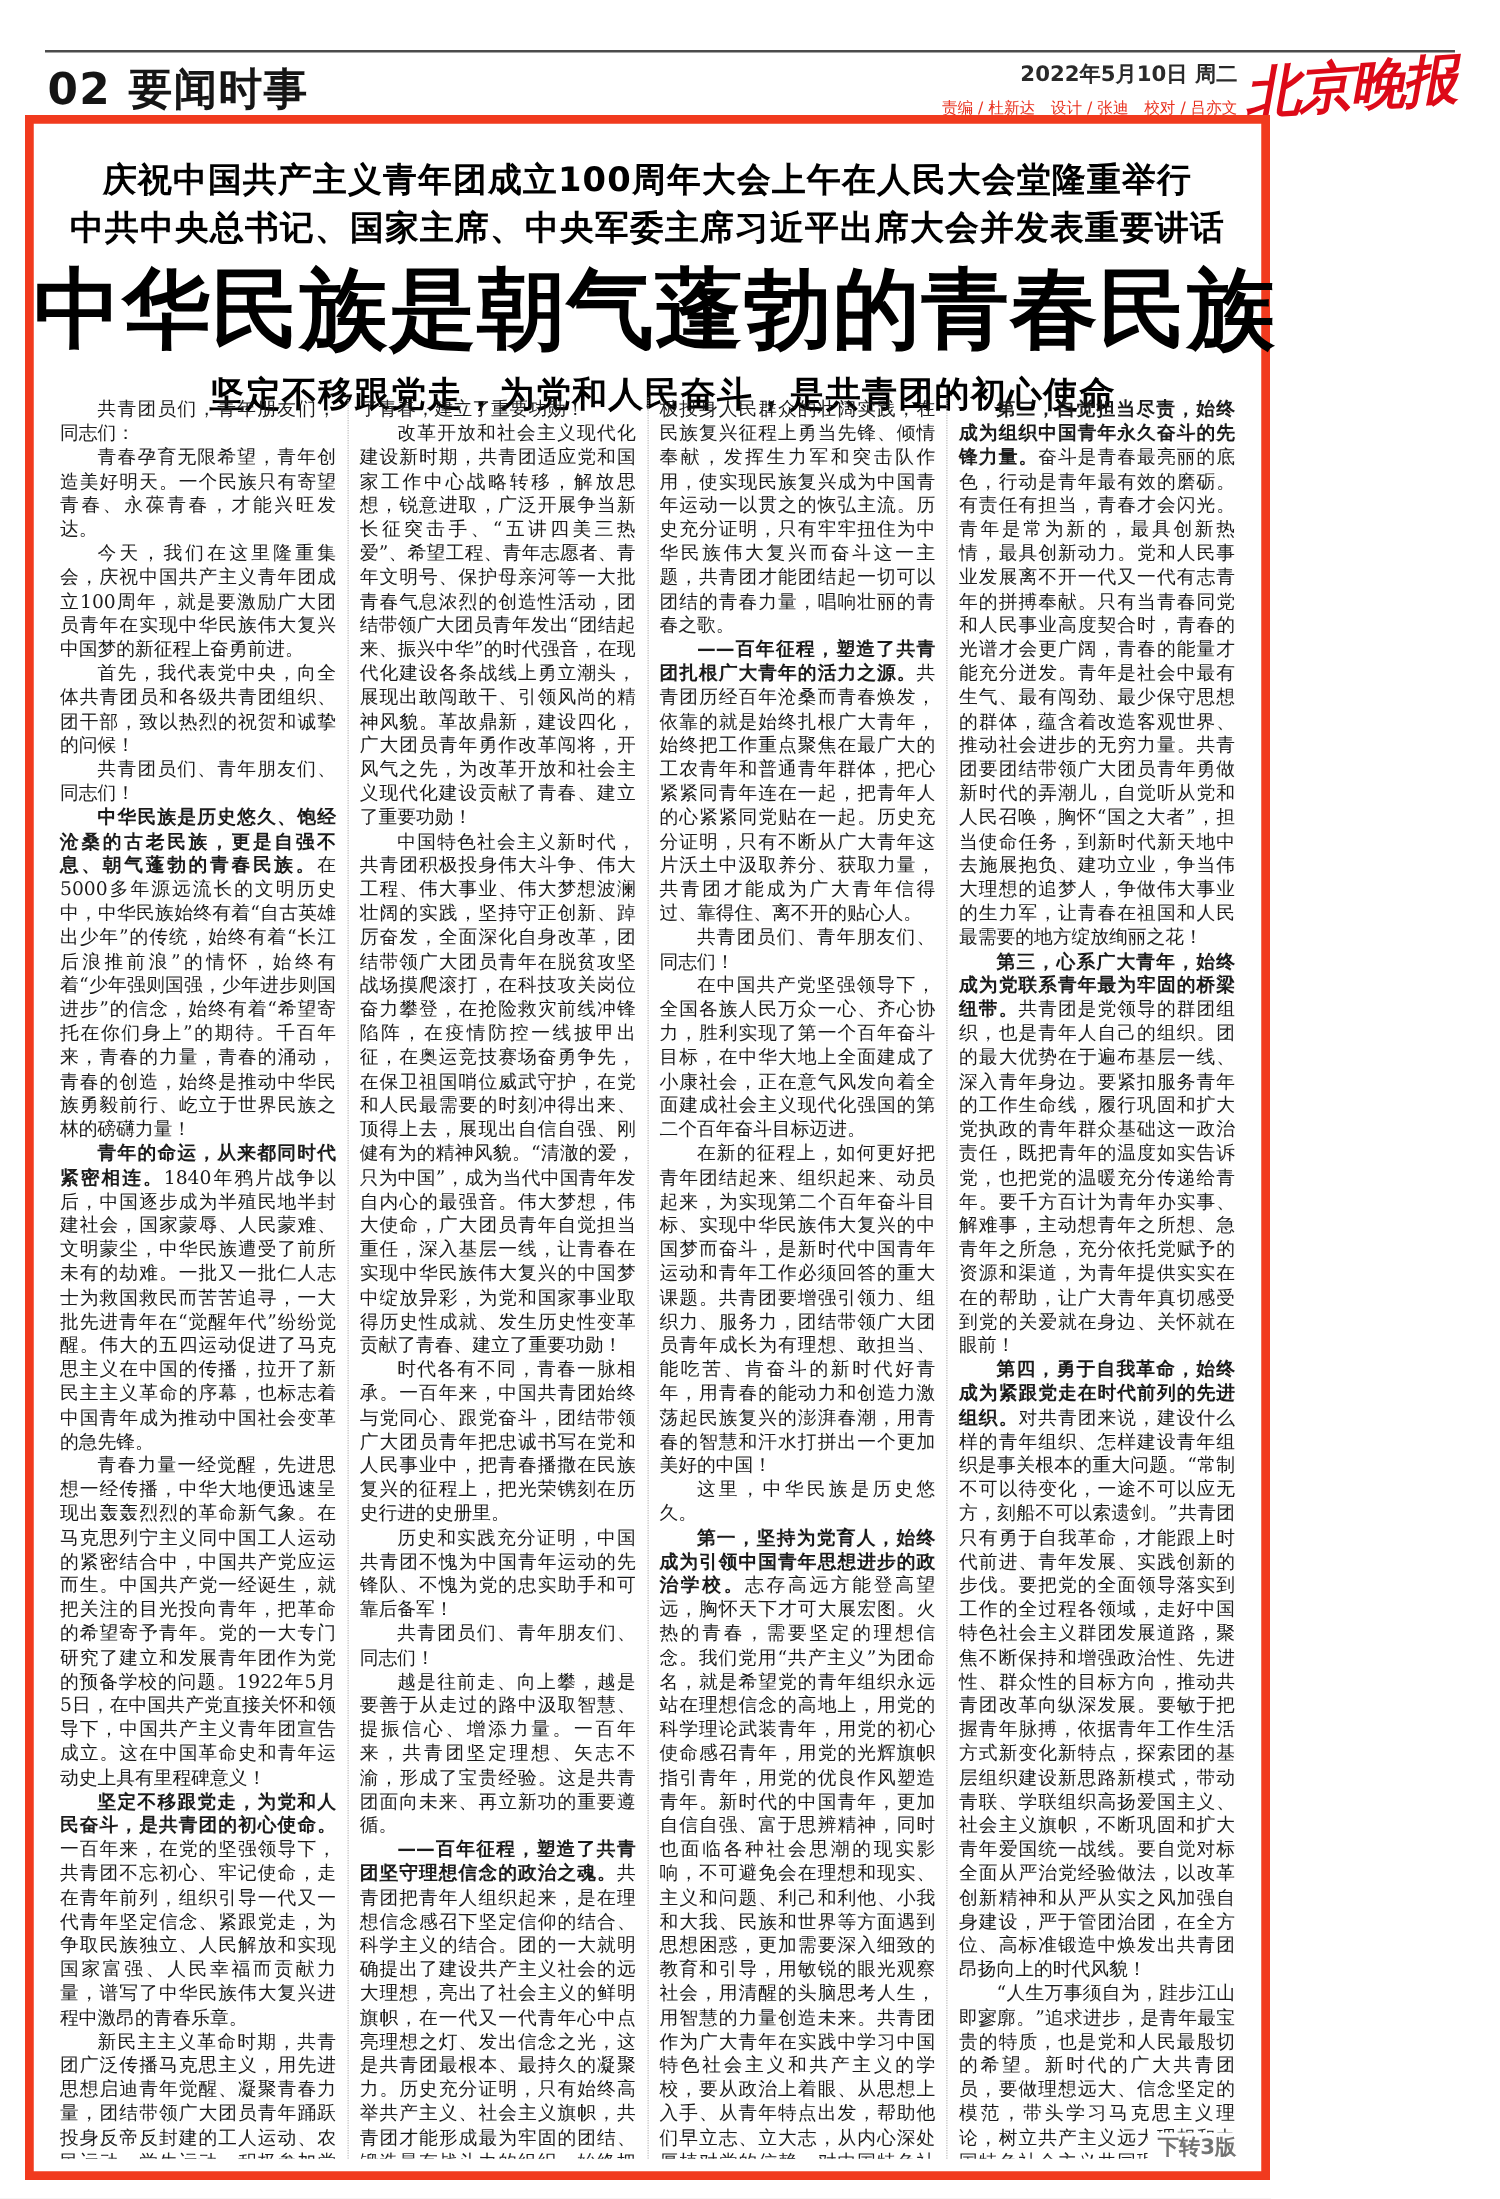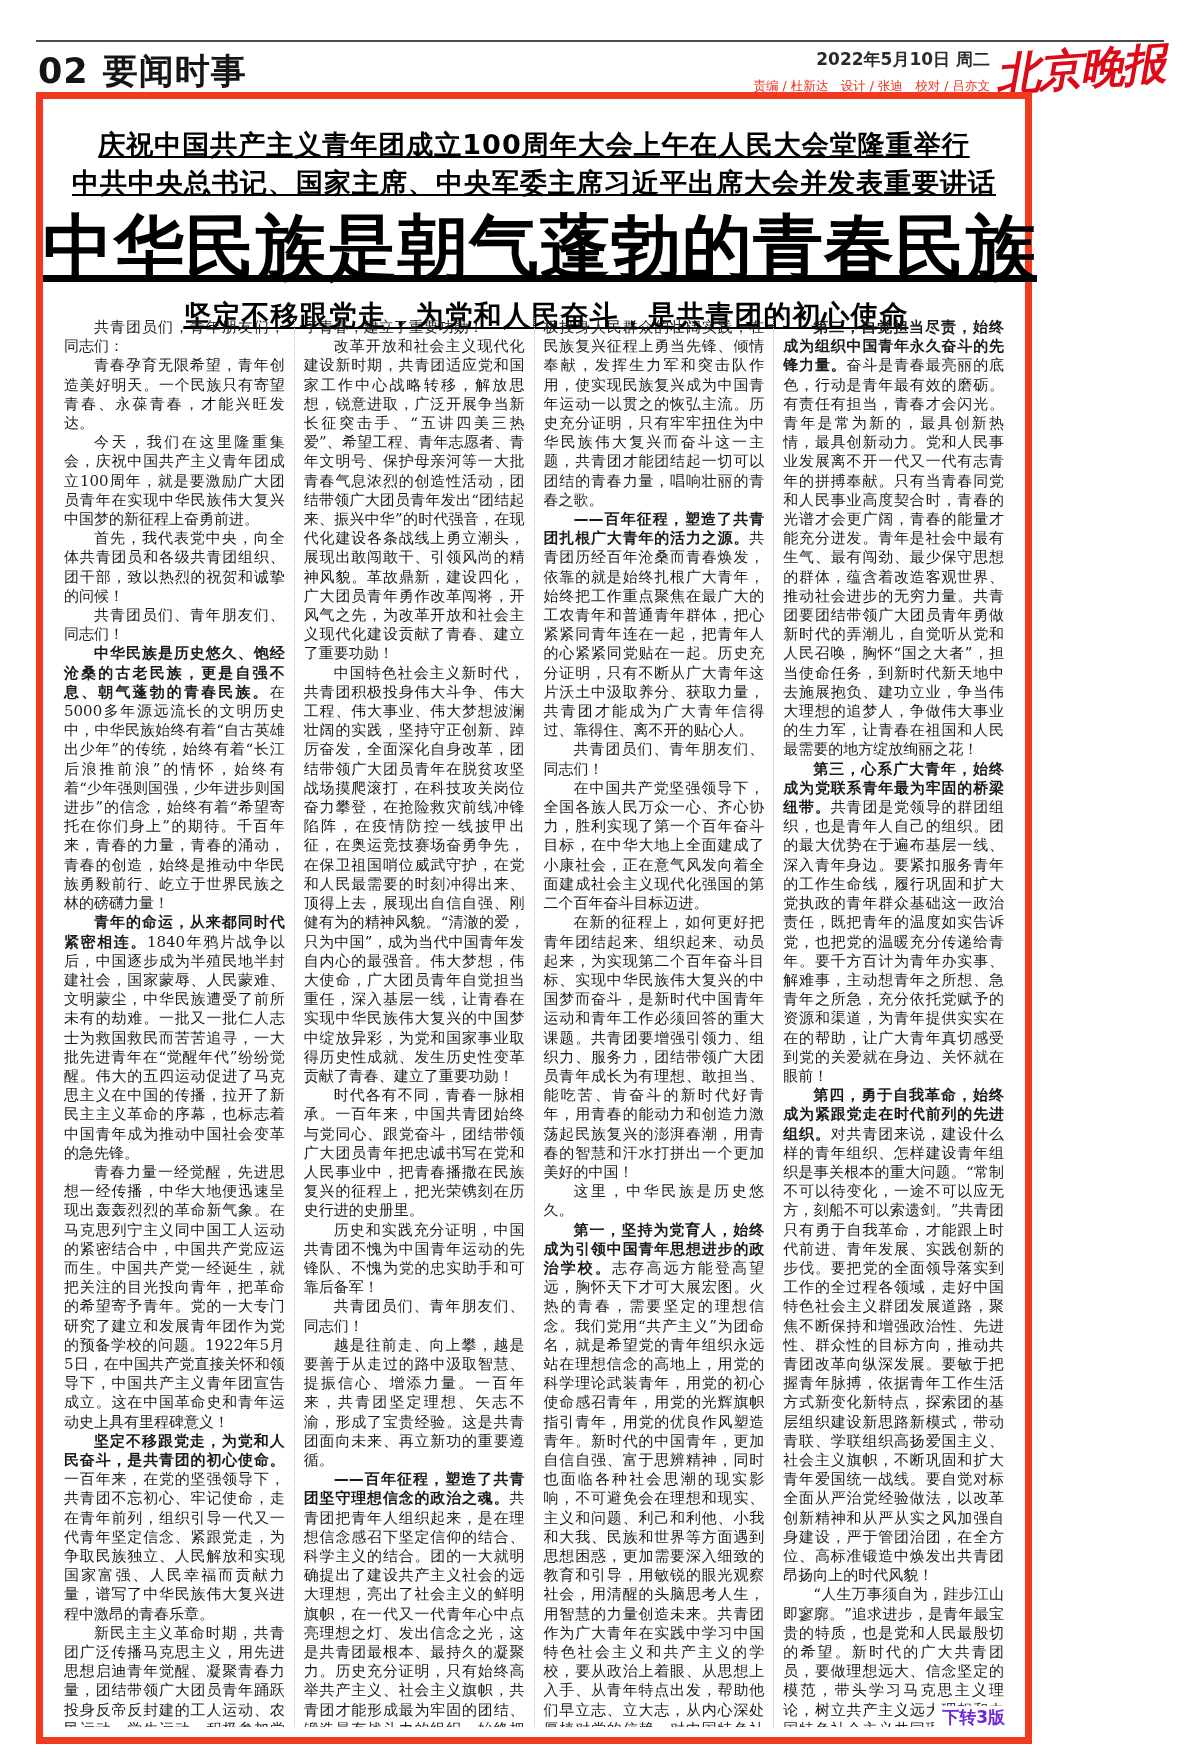--- a/index.html
+++ b/index.html
@@ -9,38 +9,38 @@
   .page-header{position:absolute;left:38px;right:36px;top:46px;height:46px;}
   .pno-sec{position:absolute;left:0;top:2px;font-family:"DejaVu Sans","Liberation Sans",sans-serif;
            font-weight:700;color:#151515;font-size:35px;letter-spacing:1px;white-space:nowrap;}
   .pno{margin-right:14px;}
   .issue-block{position:absolute;right:174px;top:2px;text-align:right;}
   .issue-date{font-family:"DejaVu Sans","Liberation Sans",sans-serif;font-weight:700;
               font-size:17px;color:#2a2a2a;}
   .credits{font-family:"DejaVu Sans","Liberation Sans",sans-serif;font-size:12.5px;color:#e8311f;margin-top:7px;}
   .masthead{position:absolute;right:0;top:-6px;color:#dd0a18;font-family:"DejaVu Serif","Liberation Serif",serif;
             font-style:italic;font-weight:700;font-size:44px;letter-spacing:-2px;transform:rotate(-4deg);white-space:nowrap;}
-  .article-box{position:absolute;left:36px;top:92px;width:996px;height:1652px;
-               border:7px solid #f13a1e;background:#fff;box-sizing:border-box;text-decoration:underline;}
+  .article-box{position:absolute;left:20px;top:92px;width:996px;height:1652px;
+               border:7px solid #f13a1e;background:#fff;box-sizing:border-box;}
   .kicker{text-align:center;font-family:"DejaVu Sans","Liberation Sans",sans-serif;font-weight:700;
           color:#000;font-size:27px;line-height:38px;letter-spacing:1px;margin:0 10px;}
   .kicker.first{margin-top:27px;}
   .headline{text-align:center;font-family:"DejaVu Sans","Liberation Sans",sans-serif;font-weight:900;
             color:#000;font-size:70px;line-height:82px;margin-top:4px;letter-spacing:1px;white-space:nowrap;}
   .subhead{text-align:center;font-family:"DejaVu Sans","Liberation Sans",sans-serif;font-weight:700;
            color:#000;font-size:28px;margin-top:9px;letter-spacing:1px;padding-left:24px;}
   .cols{position:absolute;left:12px;right:12px;top:219px;bottom:10px;display:flex;}
   .col{flex:1;overflow:hidden;padding:0 9px;text-align:justify;font-size:15px;line-height:19.2px;
        color:#1c1c1c;}
   .col + .col{border-left:1px dotted #bdbdbd;}
   .para{margin:0;text-indent:2em;}
   .para.cont{text-indent:0;}
   .lead{font-family:"DejaVu Sans","Liberation Sans",sans-serif;font-weight:700;}
   .continued-note{position:absolute;right:20px;bottom:8px;background:#fff;padding-left:8px;
-                  font-family:"DejaVu Sans","Liberation Sans",sans-serif;font-weight:700;font-size:17px;color:#6d28d9;}
+                  font-family:"DejaVu Sans","Liberation Sans",sans-serif;font-weight:700;font-size:17px;color:#737373;}
 </style>
 </head>
 <body>
 
 <div class="page">
   <div class="top-rule"></div>
 
   <div class="page-header">
     <div class="pno-sec">
       <span class="pno">02</span><span>要闻时事</span>

